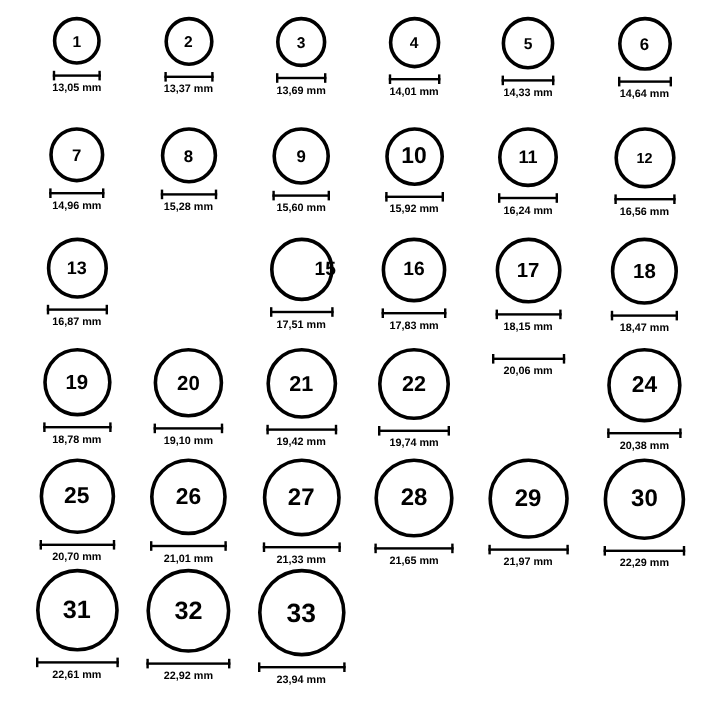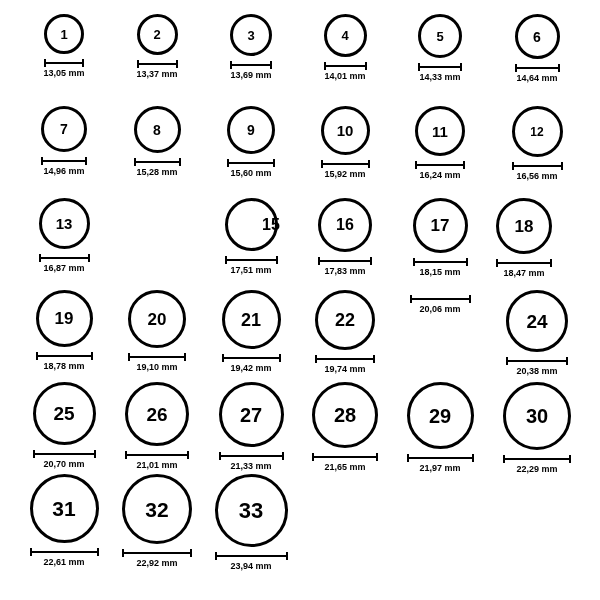--- a/index.html
+++ b/index.html
@@ -168,21 +168,21 @@
       </div>
       <div class="measure" style="width: 48px;">
         <div class="bar"></div>
         <div class="cap left"></div>
         <div class="cap right"></div>
       </div>
       <div class="ring-mm">15,60 mm</div>
     </div>
     <div class="ring-cell" style="left: 320.5px; top: 106px; width: 49px;">
       <div class="ring-circle" style="width: 49px; height: 49px;">
-        <span class="ring-size" style="font-size: 15px; text-align: center;">10</span>
+        <span class="ring-size" style="font-size: 19px; text-align: center;">10</span>
       </div>
       <div class="measure" style="width: 49px;">
         <div class="bar"></div>
         <div class="cap left"></div>
         <div class="cap right"></div>
       </div>
       <div class="ring-mm">15,92 mm</div>
     </div>
     <div class="ring-cell" style="left: 415px; top: 106px; width: 50px;">
       <div class="ring-circle" style="width: 50px; height: 50px;">
@@ -243,21 +243,21 @@
       <div class="ring-circle" style="width: 55px; height: 55px;">
         <span class="ring-size" style="font-size: 17px;">17</span>
       </div>
       <div class="measure" style="width: 55px;">
         <div class="bar"></div>
         <div class="cap left"></div>
         <div class="cap right"></div>
       </div>
       <div class="ring-mm">18,15 mm</div>
     </div>
-    <div class="ring-cell" style="left: 496px; top: 198px; width: 56px;">
+    <div class="ring-cell" style="left: 509px; top: 198px; width: 56px;">
       <div class="ring-circle" style="width: 56px; height: 56px;">
         <span class="ring-size" style="font-size: 17px;">18</span>
       </div>
       <div class="measure" style="width: 56px;">
         <div class="bar"></div>
         <div class="cap left"></div>
         <div class="cap right"></div>
       </div>
       <div class="ring-mm">18,47 mm</div>
     </div>

